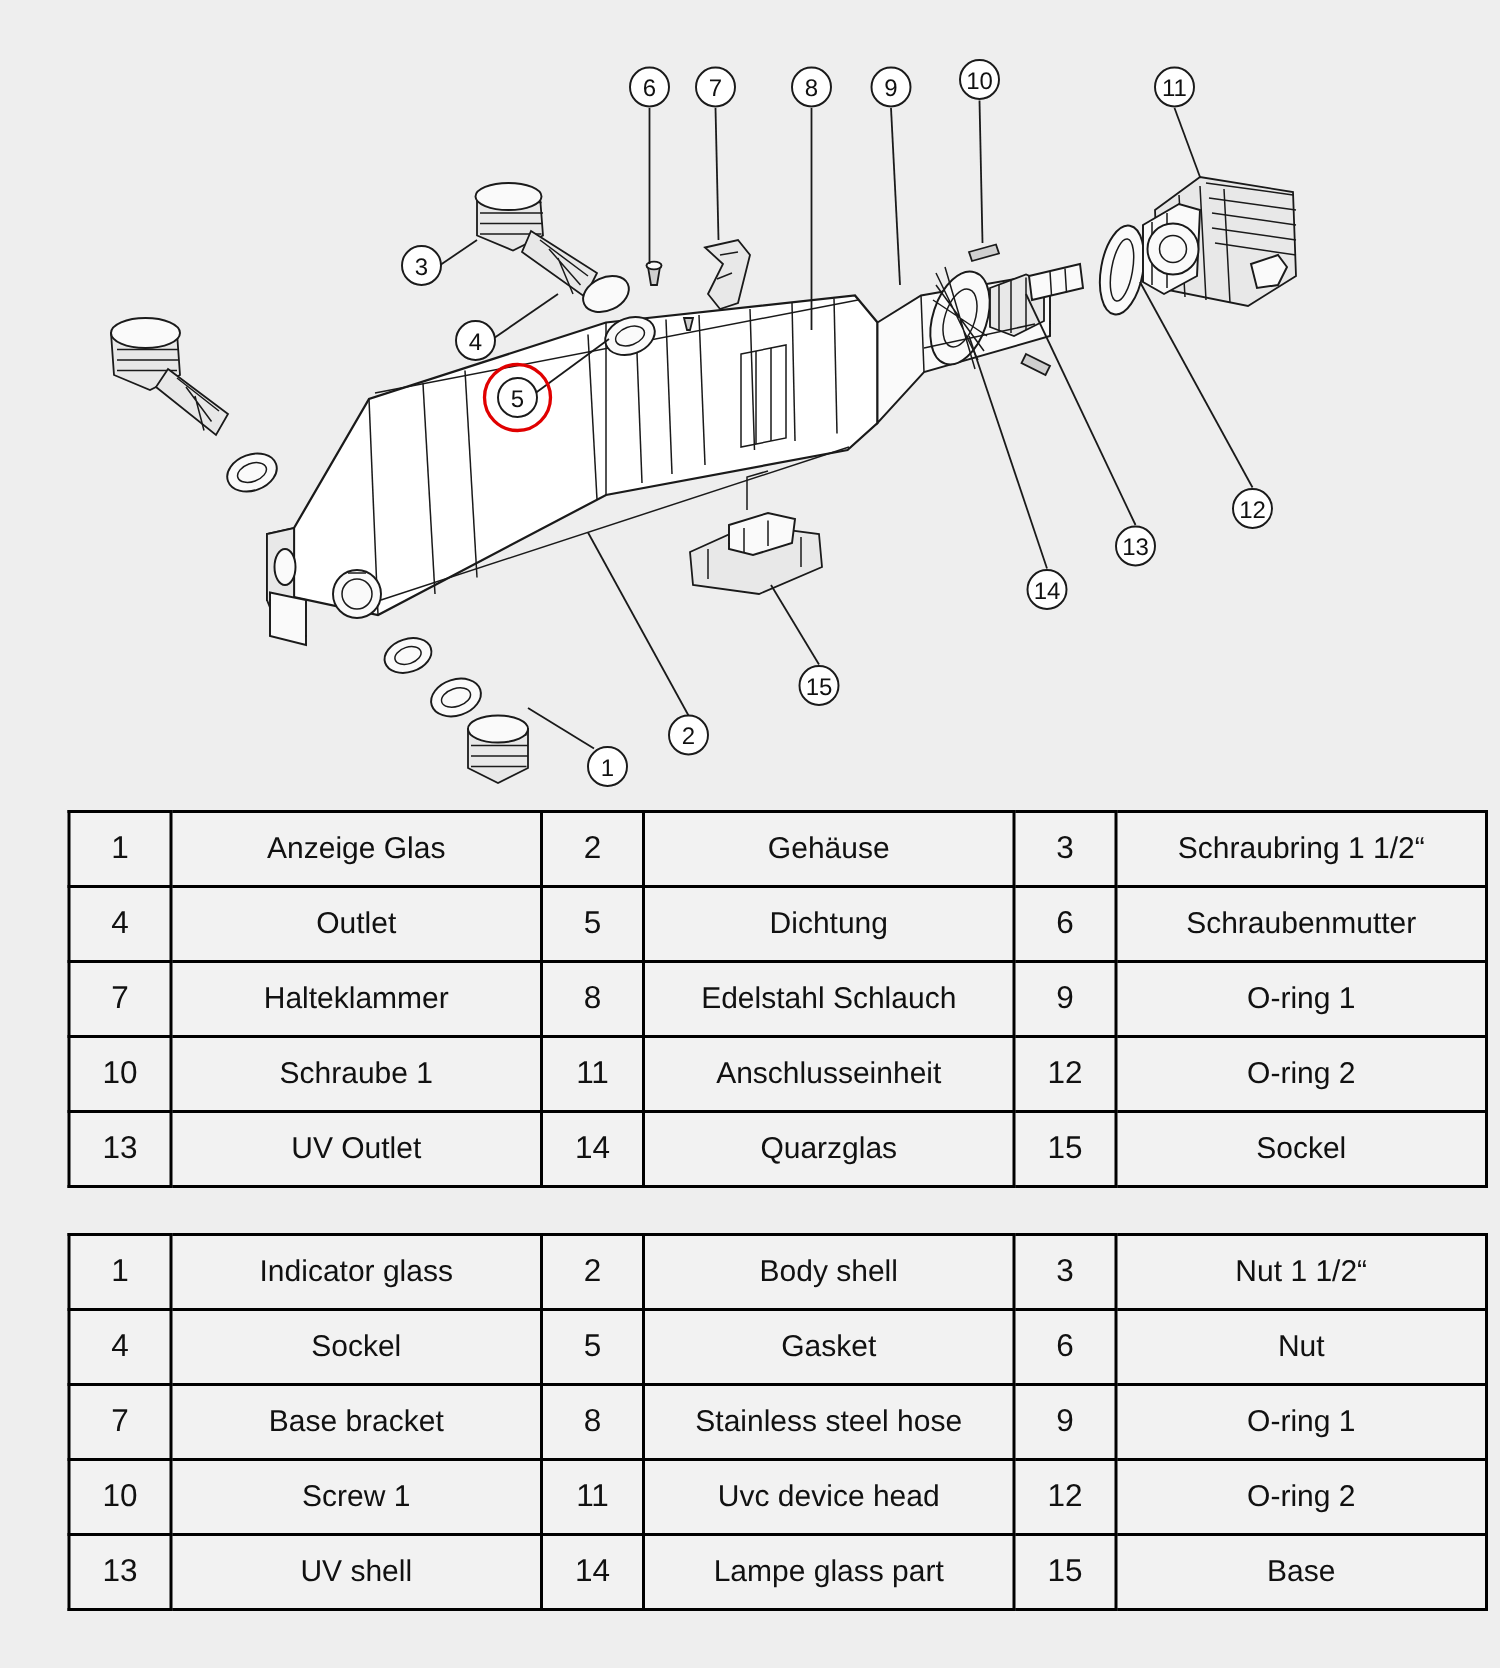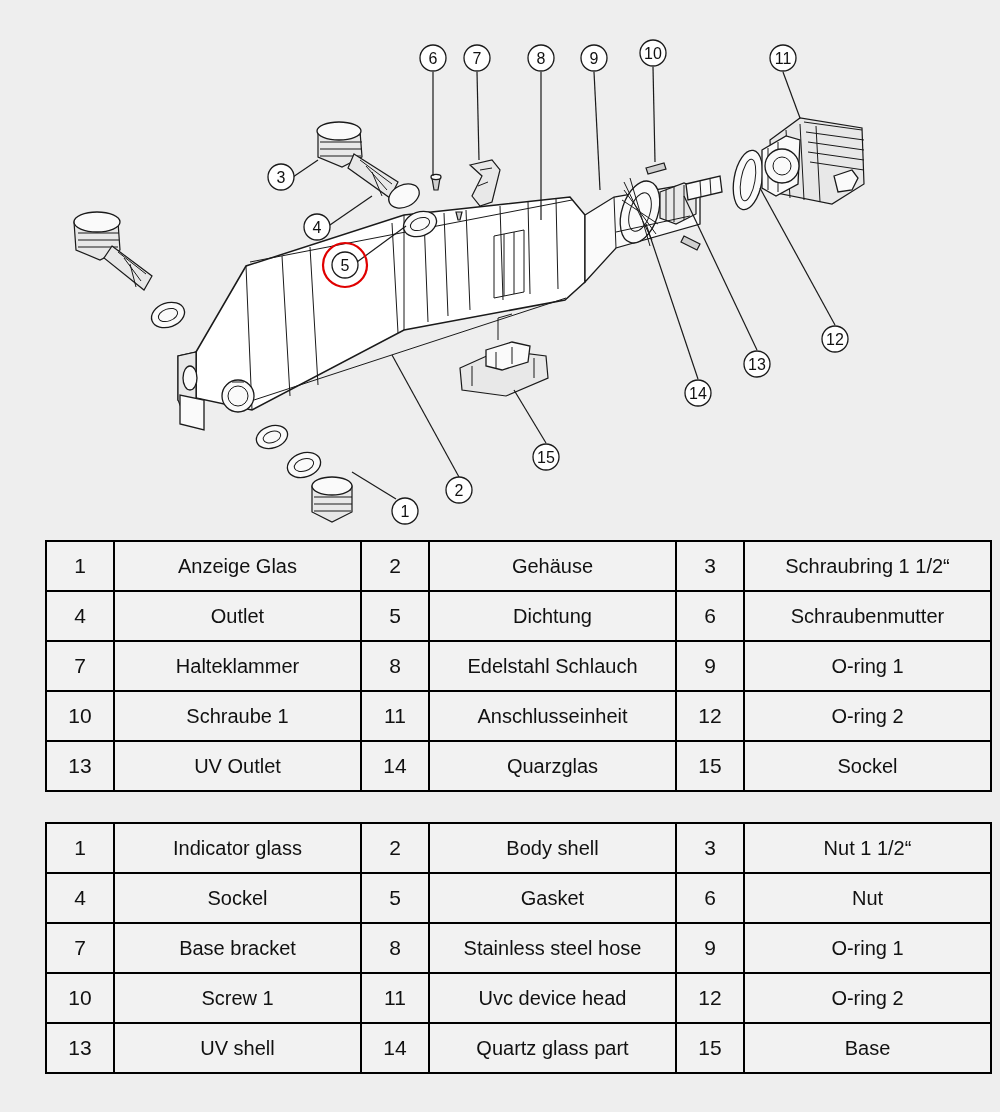--- a/index.html
+++ b/index.html
@@ -372,20 +372,20 @@
         <td class="lbl">Screw 1</td>
         <td class="num">11</td>
         <td class="lbl">Uvc device head</td>
         <td class="num">12</td>
         <td class="lbl">O-ring 2</td>
       </tr>
       <tr>
         <td class="num">13</td>
         <td class="lbl">UV shell</td>
         <td class="num">14</td>
-        <td class="lbl">Quartz glass part</td>
+        <td class="lbl">Lampe glass part</td>
         <td class="num">15</td>
         <td class="lbl">Base</td>
       </tr>
     </tbody>
   </table>
 
 </div>
 
 </body></html>

